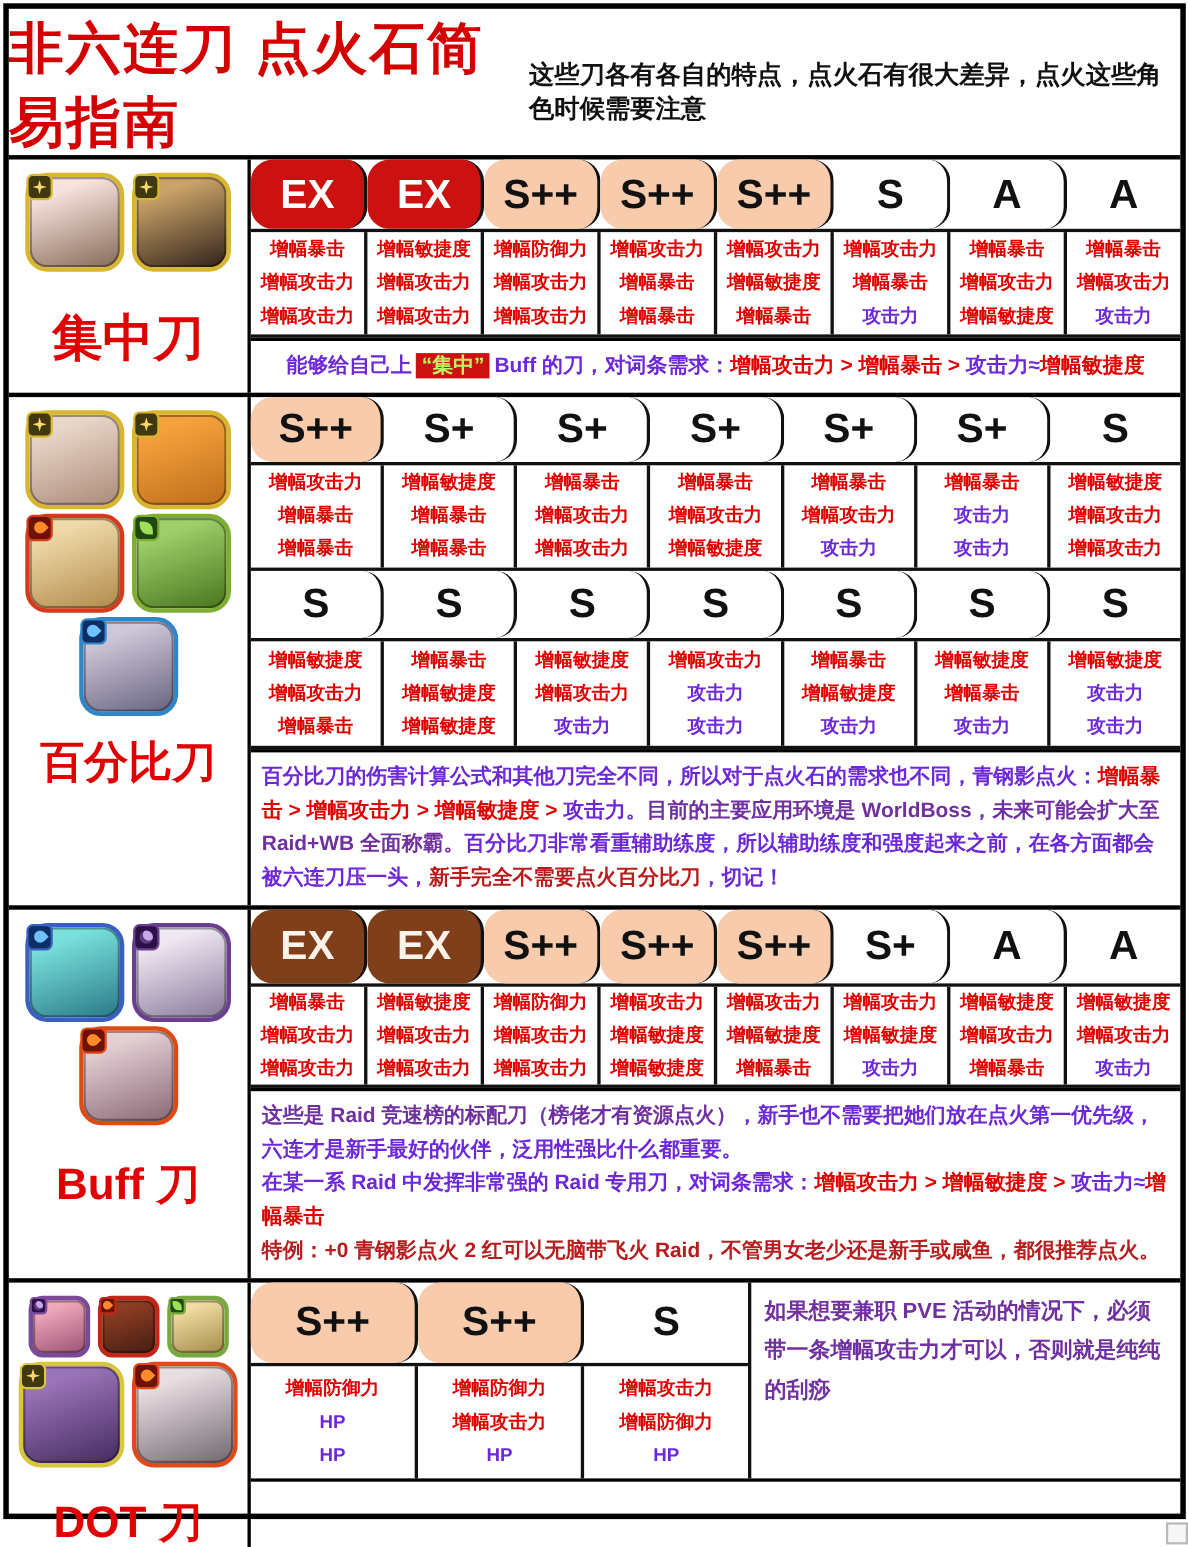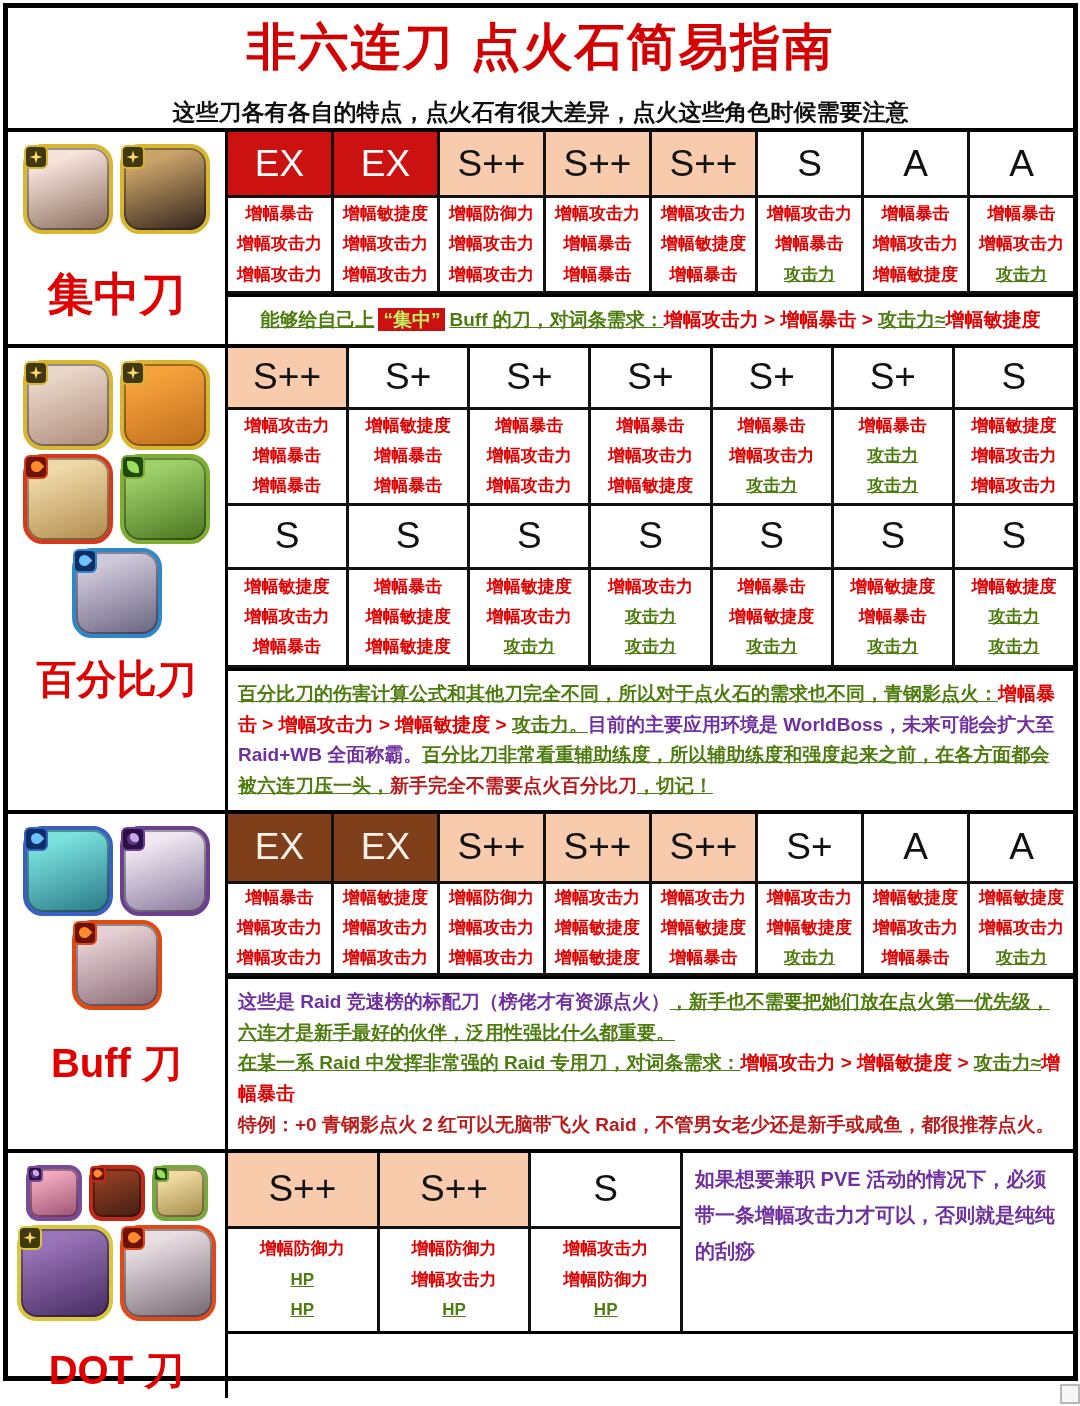--- a/index.html
+++ b/index.html
@@ -1,21 +1,21 @@
 <!DOCTYPE html>
 <html><head>
 <meta charset="utf-8">
 <style>
   * { box-sizing: border-box; margin: 0; padding: 0; }
   html,body { width:1080px; height:1406px; background:#fff; overflow:hidden;
     font-family:"Liberation Sans","DejaVu Sans",sans-serif; }
   .frame { position:absolute; left:3px; top:3px; width:1075px; height:1378px;
     border:5px solid #000; background:#fff; display:flex; flex-direction:column; }
   
-  .header { height:133px; display:flex; flex-direction:column; align-items:center; justify-content:center; }
+  .header { height:133px; display:flex; flex-direction:row; align-items:center; justify-content:center; }
   .title { font-size:50px; font-weight:bold; color:#d40000; letter-spacing:2px; margin-top:6px; }
   .subtitle { font-size:23px; font-weight:bold; color:#111; margin-top:16px; }
   
   .section { display:flex; border-top:4px solid #000; flex:0 0 auto; }
   .left-cell { width:220px; border-right:3px solid #000; display:flex; flex-direction:column;
     align-items:center; padding-top:8px; }
   .right-cell { flex:1; display:flex; flex-direction:column; }
   .icon-row { display:flex; justify-content:center; gap:7px; margin-top:4px; }
   .portrait { position:relative; border-radius:20px; flex:0 0 auto; }
   .portrait.m { width:90px; height:90px; }
@@ -28,32 +28,32 @@
     clip-path:polygon(50% 0,61% 39%,100% 50%,61% 61%,50% 100%,39% 61%,0 50%,39% 39%); }
   .shape-drop { width:11px; height:11px; border-radius:50% 0 50% 50%; transform:rotate(45deg); }
   .shape-leaf { width:12px; height:12px; border-radius:0 70% 0 70%; }
   .shape-moon { width:12px; height:12px; border-radius:50%; }
   .portrait.s .el-badge>div { transform:scale(.7); }
   .portrait.s .el-badge>.shape-drop { transform:rotate(45deg) scale(.7); }
   .section-label { font-weight:bold; color:#e00000; text-align:center; }
   
   .grade-row { display:flex; border-bottom:3px solid #111; }
   .grade-cell { flex:1; border-right:3px solid #111; display:flex; align-items:center; justify-content:center;
-    font-size:37px; font-weight:normal; color:#111; }
+    font-size:37px; font-weight:bold; color:#111;border-radius:20px; }
   .grade-cell:last-child { border-right:none; }
   .grade-cell.red { background:#cc1111; color:#fff; }
   .grade-cell.brown { background:#7f3f1a; color:#fdf3ea; }
   .grade-cell.peach { background:#f8cbad; color:#111; }
   .stats-row { display:flex; border-bottom:3px solid #111; }
   .grade-table:last-of-type .stats-row { border-bottom:none; }
   .stat-cell { flex:1; border-right:3px solid #111; display:flex; flex-direction:column;
     justify-content:center; align-items:center; padding:4px 0; }
   .stat-cell:last-child { border-right:none; }
   .stat-line { font-size:17px; font-weight:bold; line-height:1.78; white-space:nowrap; }
-  .c-r { color:#e00000; } .c-k { color:#4d7c0f;text-decoration:underline; } .c-p { color:#7030a0; } .c-b { color:#b91c1c; }
+  .c-r { color:#e00000; } .c-k { color:#6d28d9; } .c-p { color:#7030a0; } .c-b { color:#b91c1c; }
   .badge-seg { background:#cc1111; color:#bef264; padding:1px 5px; margin:0 4px; }
   
   .note { border-top:3px solid #000; padding:8px 10px; font-weight:bold; font-size:19px; line-height:1.62;
     flex:1; }
   .note.center { display:flex; align-items:center; justify-content:center; text-align:center; }
   .note p { margin:0; }
   
   .dot-wrap { display:flex; border-bottom:3px solid #000; }
   .dot-left { width:455px; border-right:3px solid #111; display:flex; flex-direction:column; }
   .dot-desc { flex:1; padding:8px 12px; font-size:20px; font-weight:bold; line-height:1.8; }

